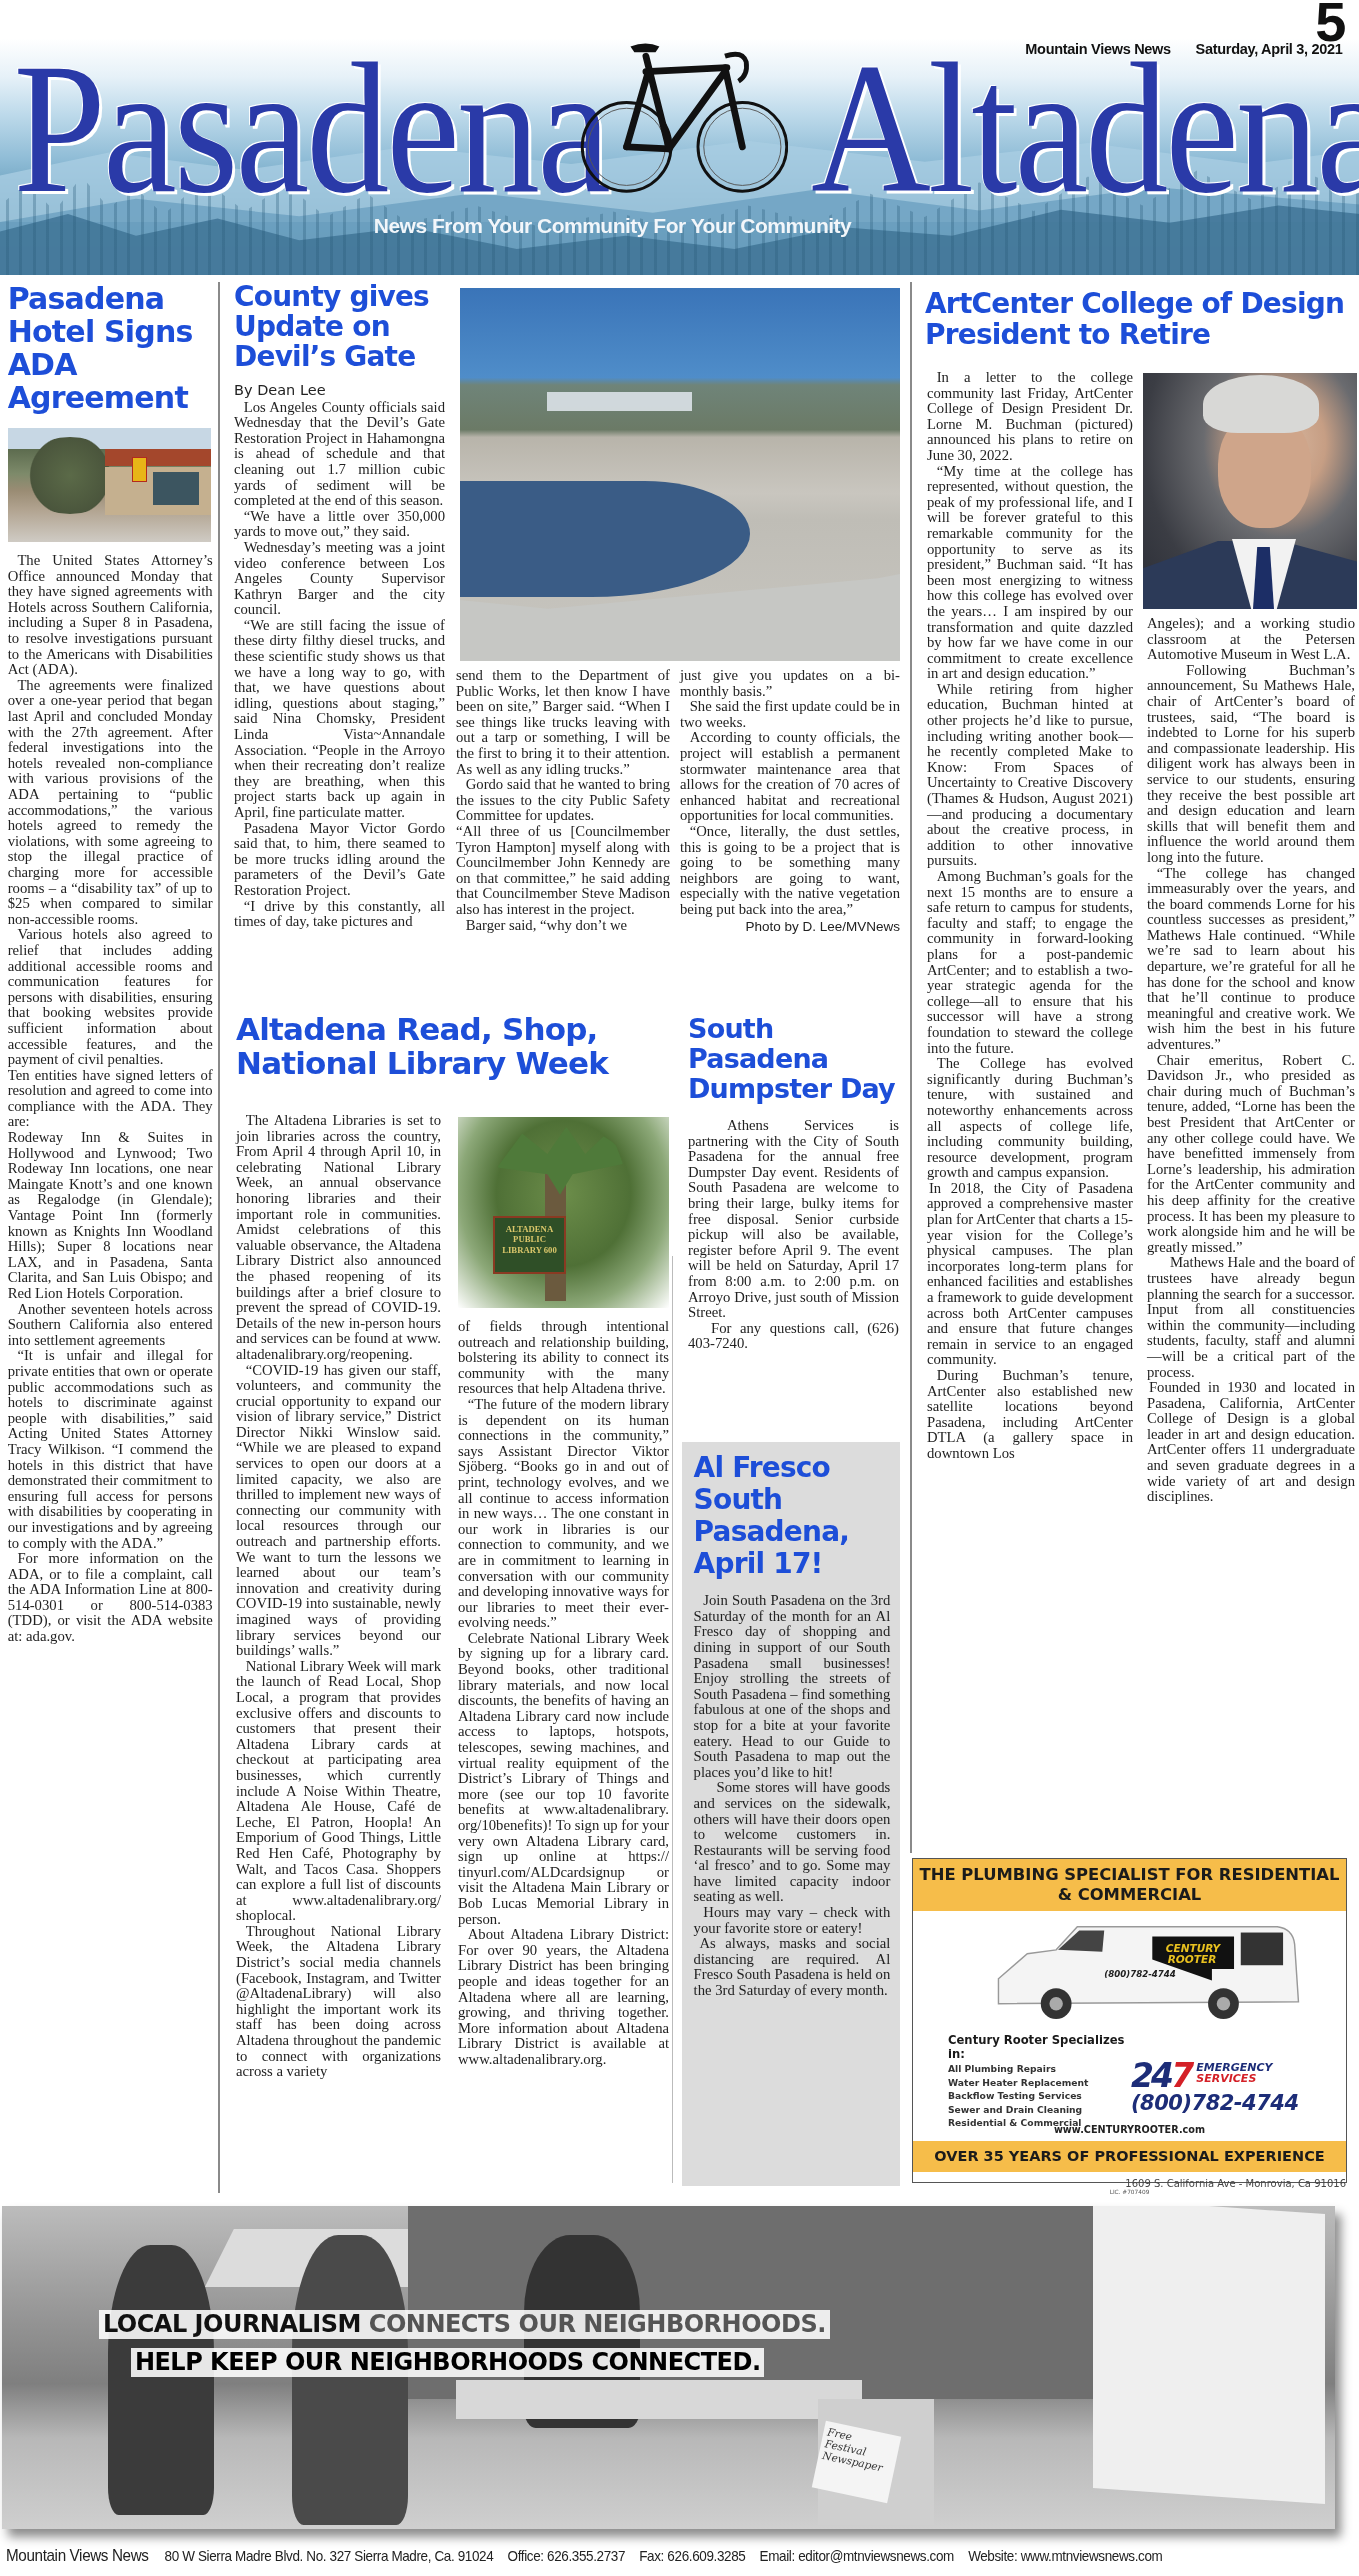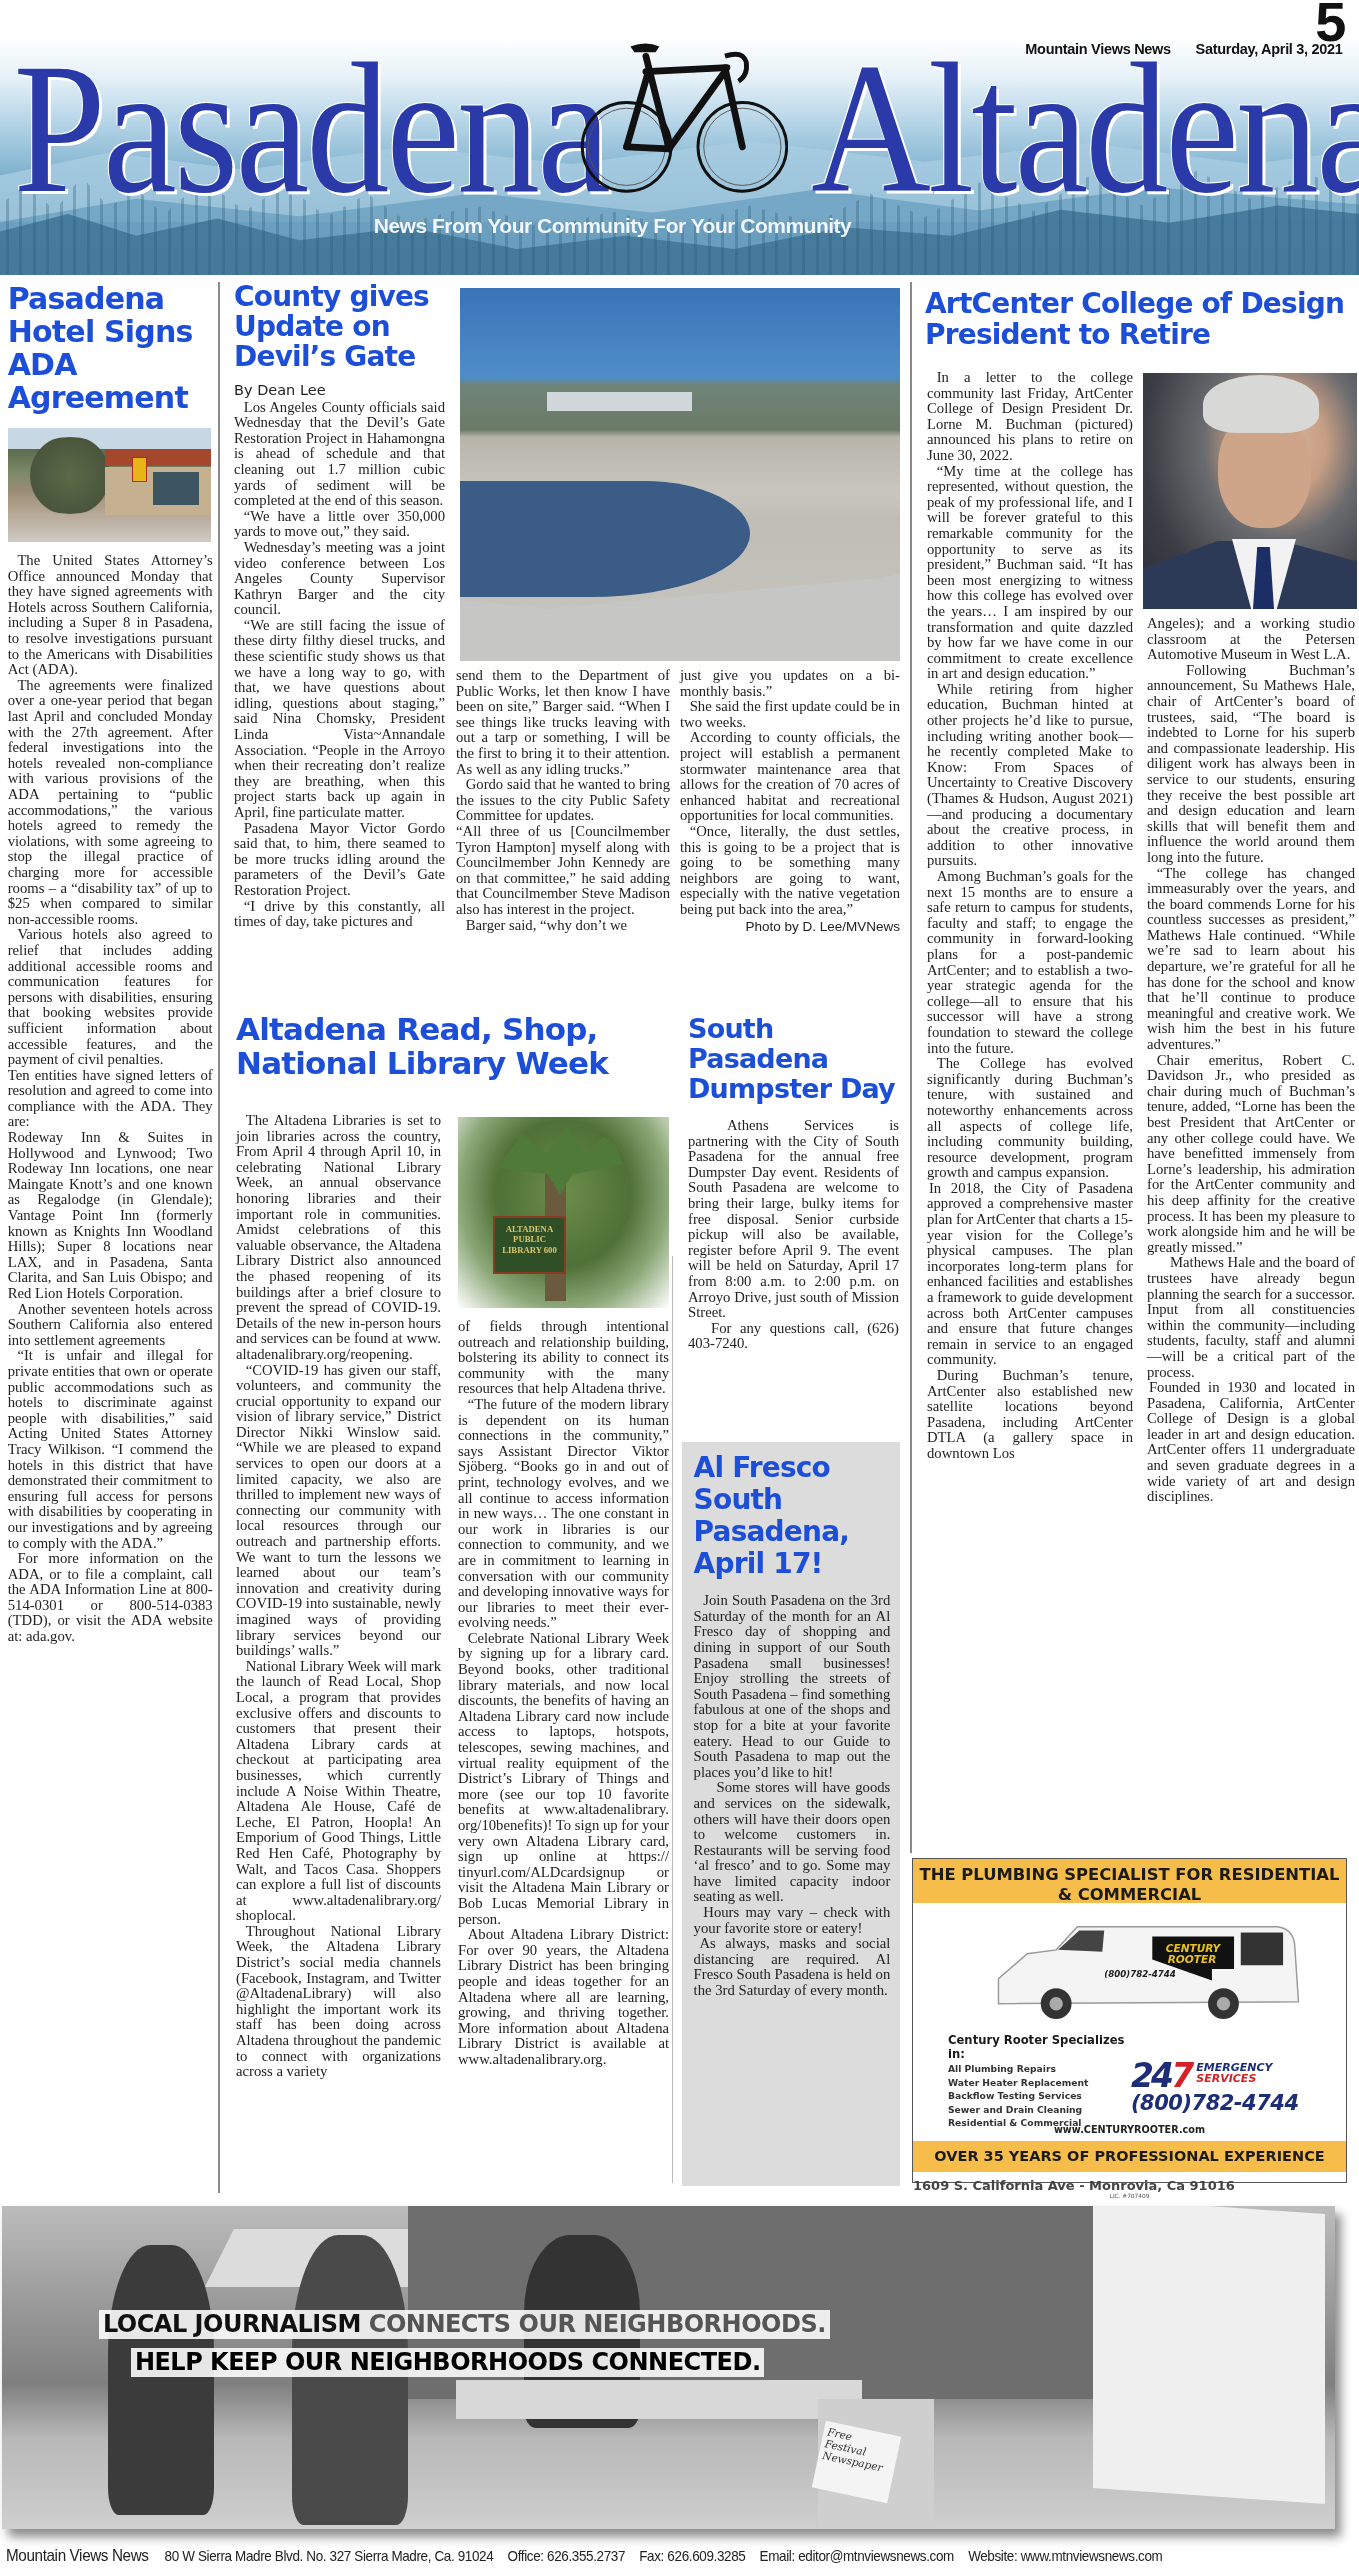--- a/index.html
+++ b/index.html
@@ -86,36 +86,36 @@
   .ac-photo .hair { position: absolute; left: 60px; top: 1.9px; width: 116px; height: 58px; border-radius: 50% 50% 30% 30%; background: #d8d8d6; }
   .ac-photo .face { position: absolute; left: 75px; top: 39px; width: 93px; height: 116px; border-radius: 45%; background: #cfa58a; }
   .ac-photo .suit { position: absolute; left: 0; bottom: 0; width: 100%; height: 68px; background: #2c3a58; clip-path: polygon(0 40%, 35% 0, 65% 0, 100% 30%, 100% 100%, 0 100%); }
   .ac-photo .shirt { position: absolute; left: 89px; bottom: 0; width: 64px; height: 70px; background: #f2f2f2; clip-path: polygon(0 0, 100% 0, 70% 100%, 30% 100%); }
   .ac-photo .tie { position: absolute; left: 110px; bottom: 0; width: 21px; height: 62px; background: #1c2e66; clip-path: polygon(20% 0, 80% 0, 100% 100%, 0 100%); }
   .ac-b { left: 1147px; top: 616px; width: 208px; }
 
   
   .ad { position: absolute; left: 912px; top: 1858px; width: 435px; height: 325px; border: 1.9px solid #555; background: #fff; font-family: "DejaVu Sans", sans-serif; }
   .ad-band { background: #f6bd4a; text-align: center; font-weight: bold; color: #1b1b1b; }
-  .ad-band.top { height: 44px; font-size: 16.4px; line-height: 20px; padding-top: 5.8px; }
+  .ad-band.top { height: 52px; font-size: 16.4px; line-height: 20px; padding-top: 5.8px; }
   .ad-band.bottom { height: 31px; font-size: 14.5px; line-height: 31px; margin-top: 5.8px; }
   .van { position: absolute; left: 75px; top: 62px; width: 319px; height: 100px; }
   .ad-specials { position: absolute; left: 35px; top: 174px; width: 193px; }
   .ad-specials .ttl { font-size: 11.6px; font-weight: bold; margin-bottom: 1px; }
   .ad-specials .item { font-size: 9.2px; font-weight: bold; color: #333; line-height: 13.5px; }
   .ad-247 { position: absolute; left: 218px; top: 197px; }
   .ad-247 .num { font-family: "DejaVu Sans", sans-serif; font-weight: bold; font-style: italic; font-size: 33px; color: #1d2d78; letter-spacing: -2.9px; display: inline-block; }
   .ad-247 .num b { color: #d42027; }
   .ad-247 .em { display: inline-block; vertical-align: top; margin-top: 5.8px; font-size: 11px; font-weight: bold; font-style: italic; line-height: 11.6px; }
   .ad-247 .em .e1 { color: #1d2d78; }
   .ad-247 .em .e2 { color: #d42027; }
   .ad-247 .phone { font-size: 21px; font-weight: bold; font-style: italic; color: #1d2d78; margin-top: -3.9px; letter-spacing: -0.5px; }
   .ad-web { position: absolute; left: 0; top: 265px; width: 100%; text-align: center; font-size: 9.7px; font-weight: bold; color: #222; }
   .ad-bottom-wrap { position: absolute; left: 0; top: 276px; width: 100%; }
-  .ad-addr { text-align: left; font-size: 13px; font-weight: bold; color: #444; margin-top: 5.8px; }
+  .ad-addr { text-align: right; font-size: 10px; font-weight: normal; color: #444; margin-top: 5.8px; }
   .ad-lic { text-align: center; font-size: 5.8px; color: #555; }
 
   
   .banner { position: absolute; left: 1.9px; top: 2206px; width: 1333px; height: 323px; overflow: hidden;
     background: linear-gradient(180deg, #bcbcbc 0%, #9a9a9a 30%, #7f7f7f 55%, #b8b8b8 72%, #cfcfcf 100%);
     box-shadow: 5.8px 7.7px 9.7px rgba(0,0,0,.45); }
   .banner .tent { position: absolute; left: 203px; top: 23px; width: 290px; height: 58px; background: #dcdcdc; clip-path: polygon(10% 0, 90% 0, 100% 100%, 0 100%); }
   .banner .storefront { position: absolute; left: 406px; top: 0; width: 695px; height: 193px; background: #6e6e6e; }
   .banner .poster { position: absolute; left: 1091px; top: 0; width: 232px; height: 290px; background: #efefef; transform: skewY(4deg); }
   .banner .person { position: absolute; background: #3b3b3b; border-radius: 40% 40% 10% 10%; }

